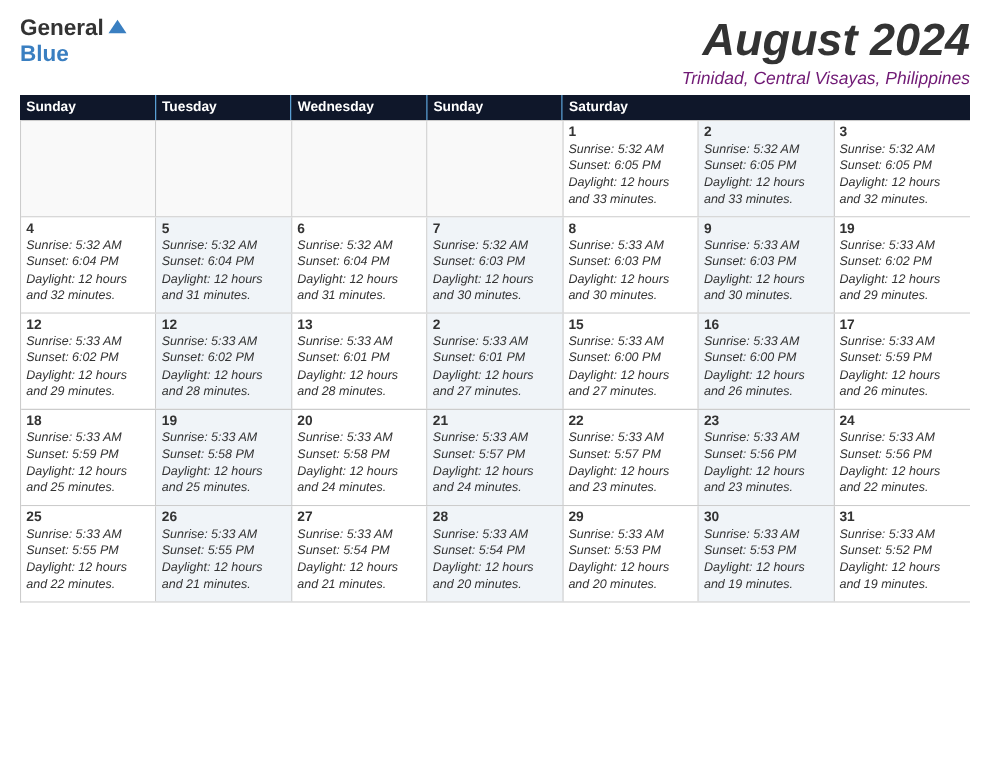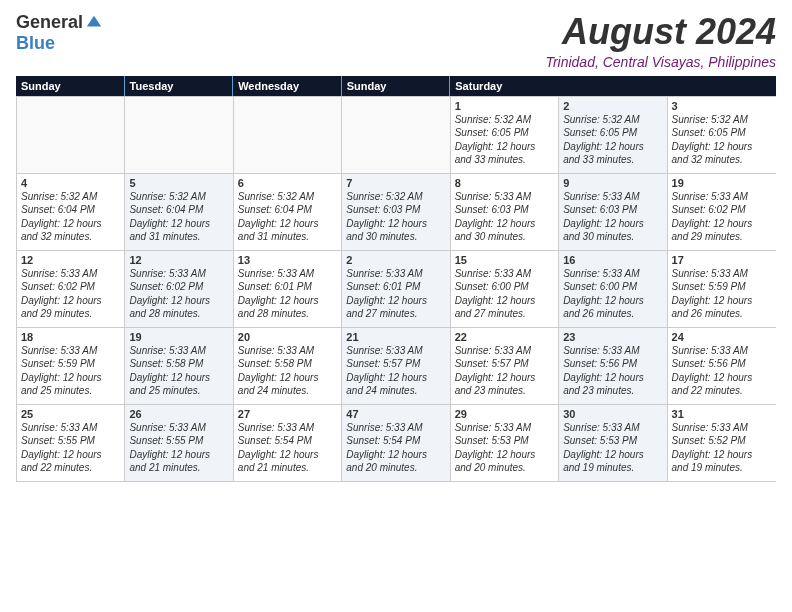--- a/index.html
+++ b/index.html
@@ -341,21 +341,21 @@
 and 21 minutes.</div>
           </div>
           <div class="cal-cell">
             <span class="day-num">27</span>
             <div class="day-info" style="white-space: pre-line;">Sunrise: 5:33 AM
 Sunset: 5:54 PM
 Daylight: 12 hours
 and 21 minutes.</div>
           </div>
           <div class="cal-cell shaded">
-            <span class="day-num">47</span>
+            <span class="day-num">28</span>
             <div class="day-info" style="white-space: pre-line;">Sunrise: 5:33 AM
 Sunset: 5:54 PM
 Daylight: 12 hours
 and 20 minutes.</div>
           </div>
           <div class="cal-cell">
             <span class="day-num">29</span>
             <div class="day-info" style="white-space: pre-line;">Sunrise: 5:33 AM
 Sunset: 5:53 PM
 Daylight: 12 hours

